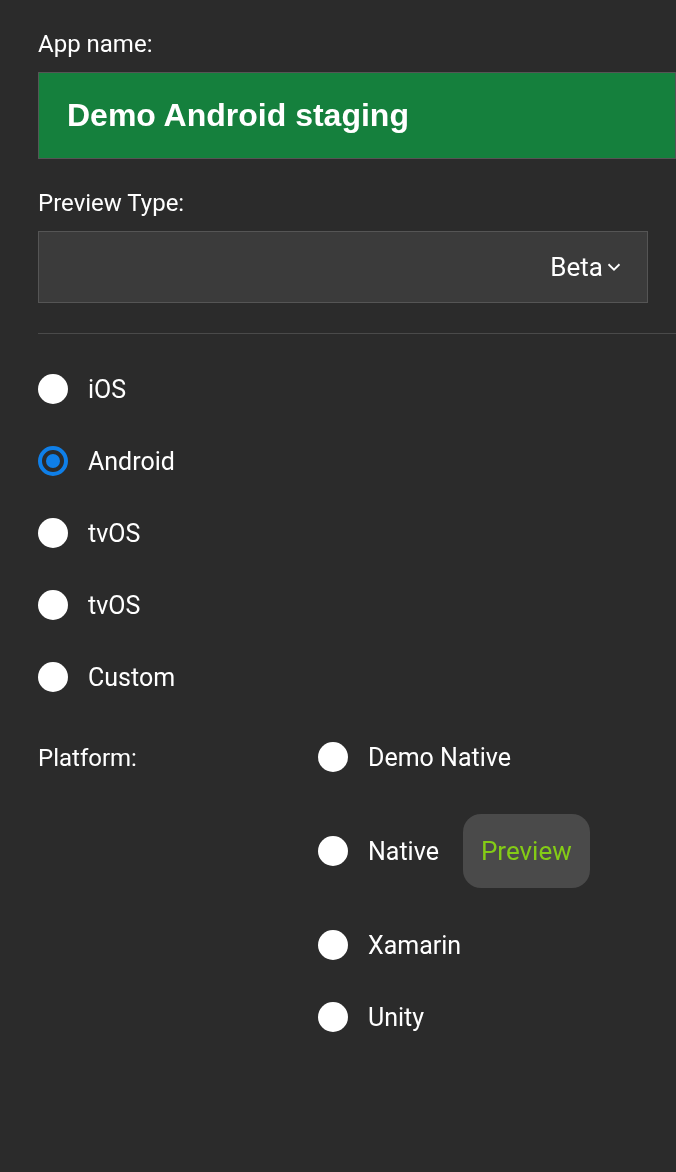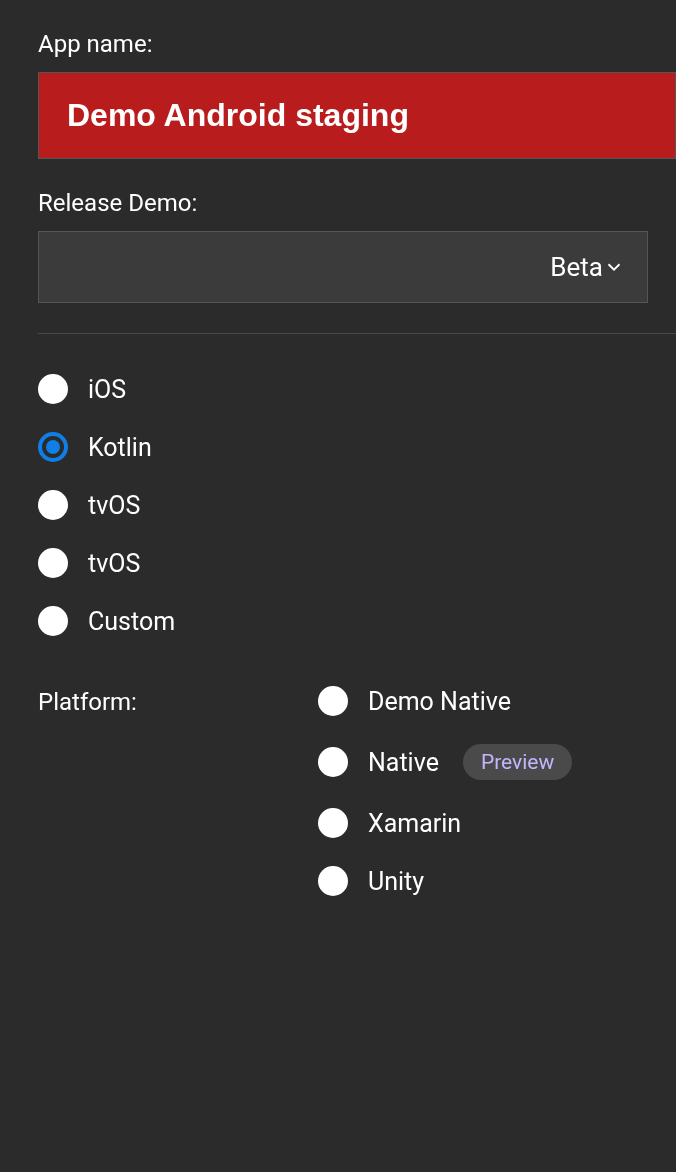--- a/index.html
+++ b/index.html
@@ -20,21 +20,21 @@
       margin-bottom: 30px;
     }
     .field-label {
       font-size: 24px;
       font-weight: 400;
       margin-bottom: 14px;
       color: #ffffff;
     }
     .text-input {
       width: 100%;
-      background: #b91c1c;
+      background: #15803d;
       border: 1px solid #555555;
       color: #ffffff;
       font-size: 32px;
       font-weight: 700;
       padding: 24px 28px;
       outline: none;
     }
     .select-wrapper {
       position: relative;
       width: 610px;
@@ -70,21 +70,21 @@
     .section-label {
       font-size: 24px;
       font-weight: 400;
       width: 280px;
       flex-shrink: 0;
       padding-top: 2px;
     }
     .radio-list {
       display: flex;
       flex-direction: column;
-      gap: 28px;
+      gap: 42px;
     }
     .radio-item {
       display: flex;
       align-items: center;
       gap: 20px;
       cursor: pointer;
     }
     .radio-circle {
       width: 30px;
       height: 30px;
@@ -110,58 +110,58 @@
       border-radius: 50%;
       background: #0f7fe8;
     }
     .radio-label {
       font-size: 25px;
       font-weight: 400;
       color: #ffffff;
     }
     .badge {
       background: #4a4a4a;
-      color: #c4b5fd;
-      font-size: 21px;
-      padding: 6px 18px;
+      color: #84cc16;
+      font-size: 26px;
+      padding: 22px 18px;
       border-radius: 18px;
       margin-left: 4px;
     }
   </style>
 </head>
 <body>
 
 <div class="field-group">
   <div class="field-label">App name:</div>
   <input type="text" class="text-input" value="Demo Android staging" style="">
 </div>
 
 <div class="field-group">
-  <div class="field-label">Release Demo:</div>
+  <div class="field-label">Preview Type:</div>
   <div class="select-wrapper">
     <div class="select-box">
       <span>Beta</span>
       <svg class="chevron" viewBox="0 0 24 24" fill="none" stroke="#ffffff" stroke-width="2">
         <polyline points="6 9 12 15 18 9"></polyline>
       </svg>
     </div>
   </div>
 </div>
 
 <hr class="divider">
 
 <div class="radio-section">
   <div class="radio-list" id="os-radio-list">
       <div class="radio-item">
         <div class="radio-circle unselected"></div>
         <span class="radio-label">iOS</span>
       </div>
       <div class="radio-item">
         <div class="radio-circle selected"></div>
-        <span class="radio-label">Kotlin</span>
+        <span class="radio-label">Android</span>
       </div>
       <div class="radio-item">
         <div class="radio-circle unselected"></div>
         <span class="radio-label">tvOS</span>
       </div>
       <div class="radio-item">
         <div class="radio-circle unselected"></div>
         <span class="radio-label">tvOS</span>
       </div>
       <div class="radio-item">

